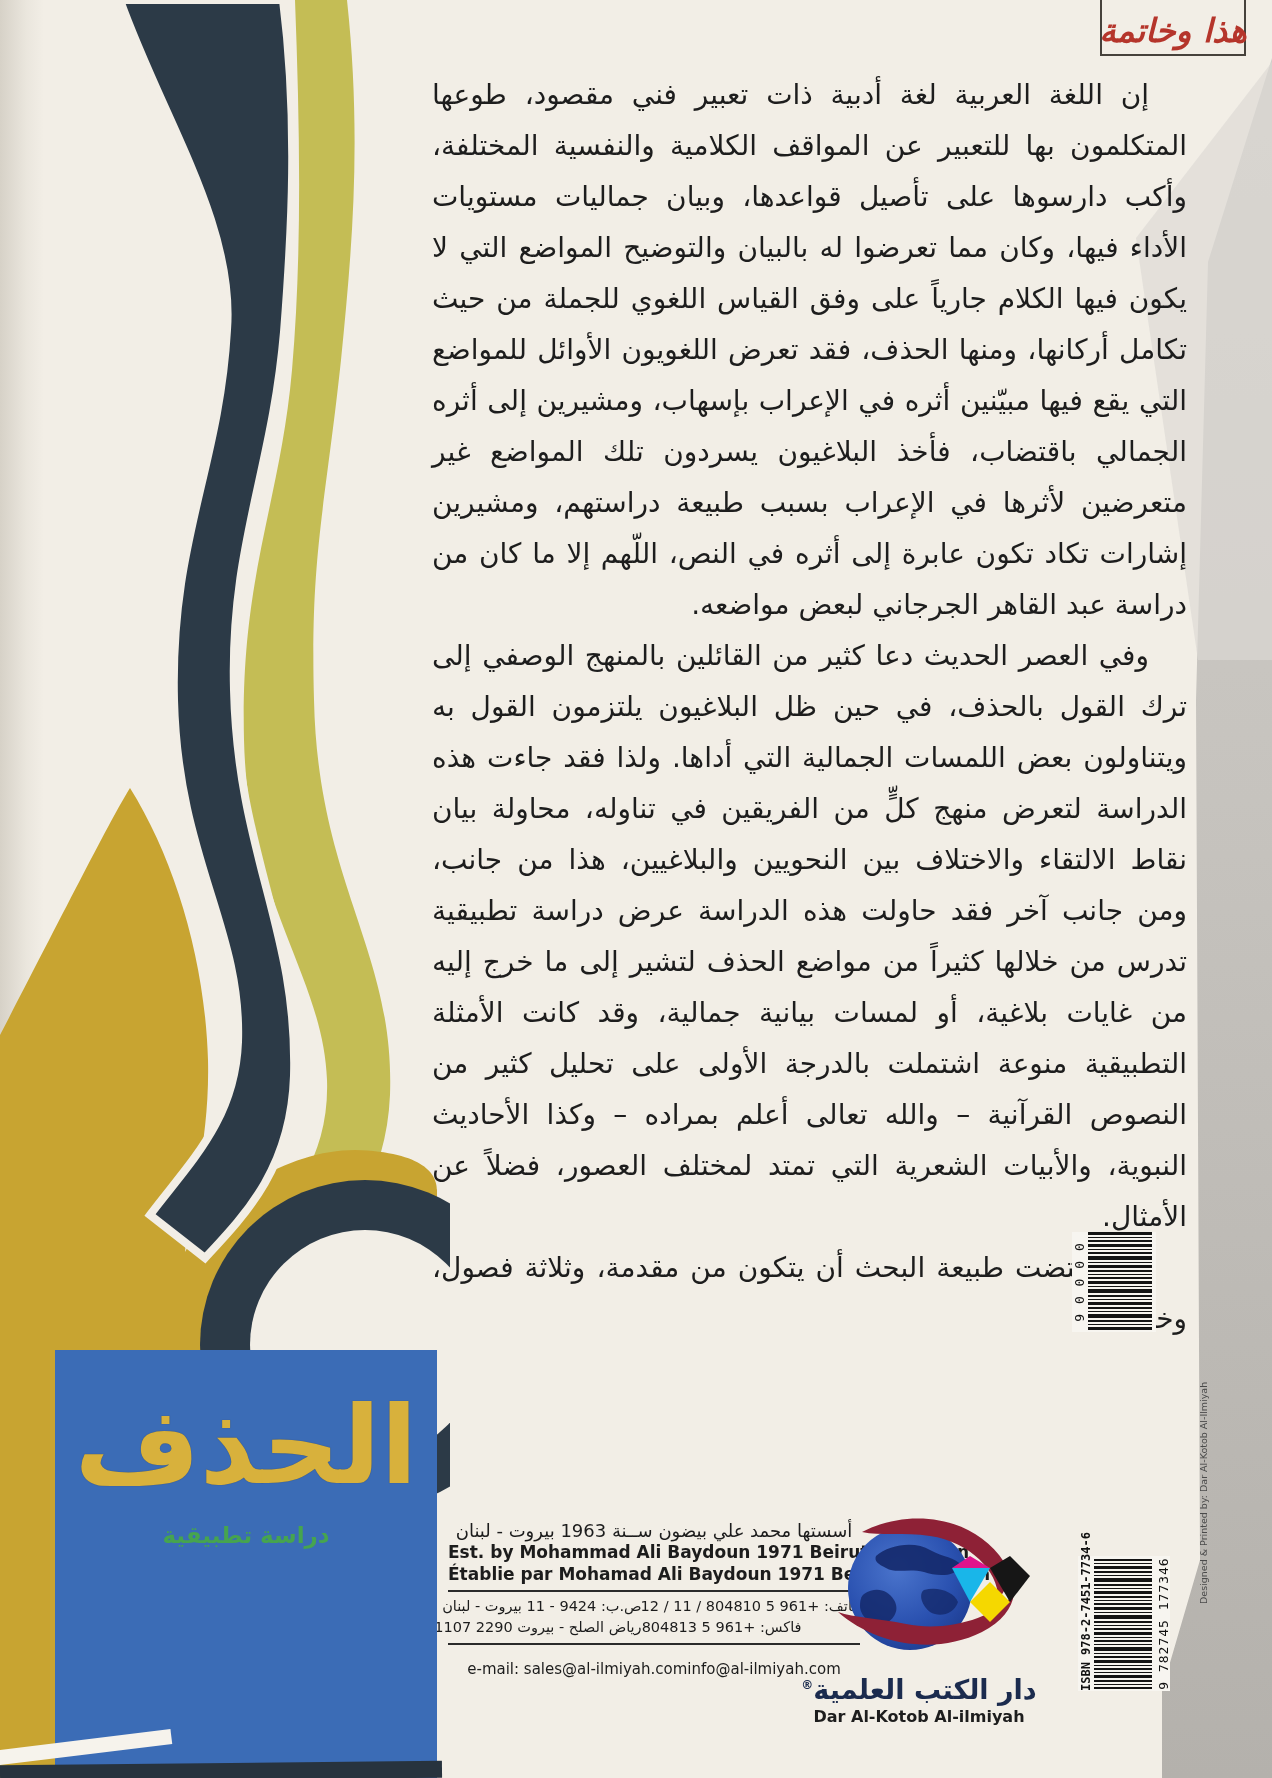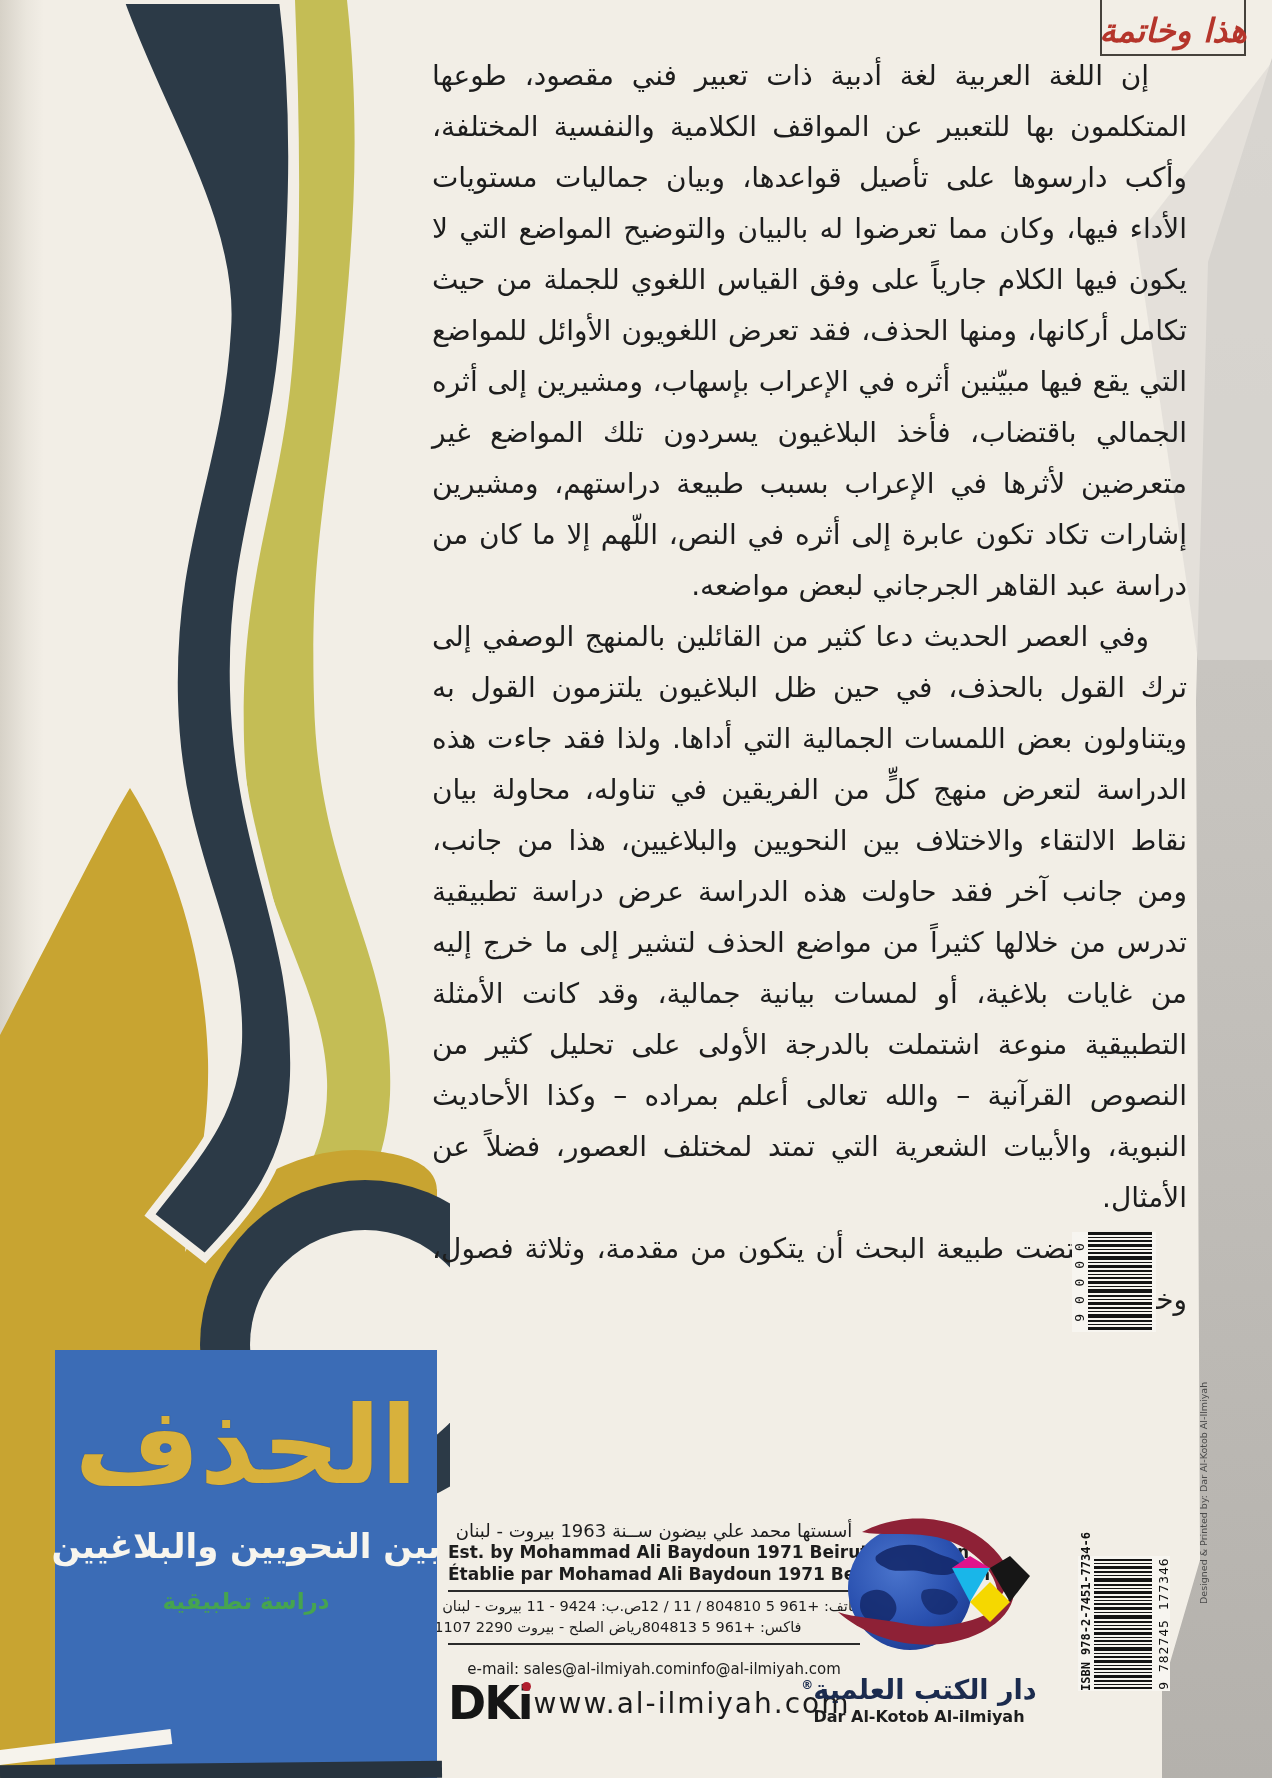--- a/index.html
+++ b/index.html
@@ -17,21 +17,21 @@
     background:#dcd9d4;}
   
   .spine{position:absolute;left:0;top:0;width:44px;height:1778px;z-index:2;
     background:linear-gradient(90deg,rgba(90,80,60,.18),rgba(90,80,60,.05) 60%,transparent);}
   .deco{position:absolute;left:0;top:0;z-index:2;}
   
   .frame{position:absolute;left:1100px;top:-34px;width:146px;height:90px;z-index:3;
     border:2px solid #46423c;display:flex;align-items:flex-end;justify-content:center;padding-bottom:4px;box-sizing:border-box;}
   .frame-label{color:#b5352b;font-size:33px;font-weight:bold;font-style:italic;white-space:nowrap;}
   
-  .about{position:absolute;left:432px;top:50px;width:755px;z-index:3;
+  .about{position:absolute;left:432px;top:69px;width:755px;z-index:3;
     direction:rtl;text-align:justify;color:#1d1d1d;font-size:28px;line-height:51px;}
   .about p{margin:0;text-indent:38px;}
   
   .cover-panel{position:absolute;left:55px;top:1350px;width:382px;height:428px;z-index:5;
     background:#3b6cb6;display:flex;flex-direction:column;align-items:center;}
   .cover-title{color:#d8b13c;font-size:108px;line-height:1;font-weight:bold;margin-top:42px;
     text-shadow:0 0 1px rgba(60,40,0,.5);}
   .cover-subtitle{color:#f7f5ee;font-size:34px;font-weight:bold;margin-top:26px;white-space:nowrap;}
   .cover-tagline{color:#46a44f;font-size:23px;font-weight:bold;margin-top:22px;}
   
@@ -104,21 +104,20 @@
   </div>
 
   <div class="about">
     <p>إن اللغة العربية لغة أدبية ذات تعبير فني مقصود، طوعها المتكلمون بها للتعبير عن المواقف الكلامية والنفسية المختلفة، وأكب دارسوها على تأصيل قواعدها، وبيان جماليات مستويات الأداء فيها، وكان مما تعرضوا له بالبيان والتوضيح المواضع التي لا يكون فيها الكلام جارياً على وفق القياس اللغوي للجملة من حيث تكامل أركانها، ومنها الحذف، فقد تعرض اللغويون الأوائل للمواضع التي يقع فيها مبيّنين أثره في الإعراب بإسهاب، ومشيرين إلى أثره الجمالي باقتضاب، فأخذ البلاغيون يسردون تلك المواضع غير متعرضين لأثرها في الإعراب بسبب طبيعة دراستهم، ومشيرين إشارات تكاد تكون عابرة إلى أثره في النص، اللّهم إلا ما كان من دراسة عبد القاهر الجرجاني لبعض مواضعه.</p>
     <p>وفي العصر الحديث دعا كثير من القائلين بالمنهج الوصفي إلى ترك القول بالحذف، في حين ظل البلاغيون يلتزمون القول به ويتناولون بعض اللمسات الجمالية التي أداها. ولذا فقد جاءت هذه الدراسة لتعرض منهج كلٍّ من الفريقين في تناوله، محاولة بيان نقاط الالتقاء والاختلاف بين النحويين والبلاغيين، هذا من جانب، ومن جانب آخر فقد حاولت هذه الدراسة عرض دراسة تطبيقية تدرس من خلالها كثيراً من مواضع الحذف لتشير إلى ما خرج إليه من غايات بلاغية، أو لمسات بيانية جمالية، وقد كانت الأمثلة التطبيقية منوعة اشتملت بالدرجة الأولى على تحليل كثير من النصوص القرآنية – والله تعالى أعلم بمراده – وكذا الأحاديث النبوية، والأبيات الشعرية التي تمتد لمختلف العصور، فضلاً عن الأمثال.</p>
     <p>وقد اقتضت طبيعة البحث أن يتكون من مقدمة، وثلاثة فصول، وخاتمة.</p>
   </div>
 
   <div class="cover-panel">
     <div class="cover-title">الحذف</div>
-    <div class="cover-subtitle">بين النحويين والبلاغيين</div>
     <div class="cover-tagline">دراسة تطبيقية</div>
   </div>
 
   <div class="pub">
     <div class="pub-est-ar">أسستها محمد علي بيضون ســنة 1963 بيروت - لبنان</div>
     <div class="pub-est-en">Est. by Mohammad Ali Baydoun 1971 Beirut - Lebanon</div>
     <div class="pub-est-fr">Établie par Mohamad Ali Baydoun 1971 Beyrouth - Liban</div>
     <div class="pub-hr"></div>
     <div class="pub-contacts">
       <div class="pub-col-left">
@@ -127,24 +126,20 @@
       </div>
       <div class="pub-col-right">
         <div>هاتف: +961 5 804810 / 11 / 12</div>
         <div>فاكس: +961 5 804813</div>
       </div>
     </div>
     <div class="pub-hr"></div>
     <div class="pub-emails">
       <span>e-mail: sales@al-ilmiyah.com</span>
       <span>info@al-ilmiyah.com</span>
-    </div>
-    <div class="pub-web">
-      <span class="dki"><span>DKi</span><span class="dki-dot"></span></span>
-      <span class="site">www.al-ilmiyah.com</span>
     </div>
   </div>
 
   <div class="brand">
     <svg width="230" height="152" viewBox="0 0 230 152">
       <defs>
         <radialGradient id="gb" cx="40%" cy="35%" r="75%">
           <stop offset="0%" stop-color="#4a74cc"></stop>
             <stop offset="60%" stop-color="#2a51b0"></stop>
             <stop offset="100%" stop-color="#1c3a8d"></stop>

